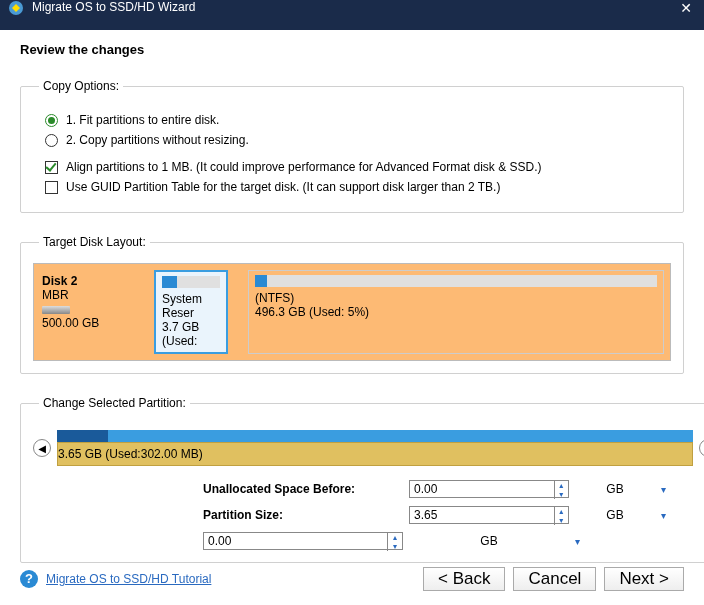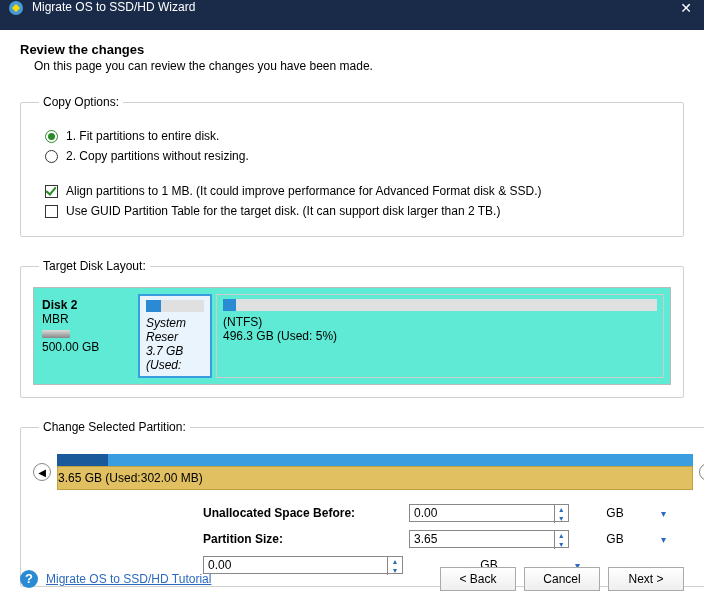--- a/index.html
+++ b/index.html
@@ -12,75 +12,74 @@
 .heading { font-weight: bold; font-size: 13px; margin-bottom: 2px; }
 .subheading { margin-left: 14px; color: #000; font-size: 12px; }
 fieldset { border: 1px solid #d0d0d0; border-radius: 2px; margin-top: 22px; padding: 14px 12px 12px; position: relative; }
 legend { font-size: 12px; padding: 0 4px; margin-left: 6px; }
 .opt-row { display: flex; align-items: center; margin: 6px 0; gap: 8px; padding-left: 12px; }
 .radio { width: 13px; height: 13px; border-radius: 50%; border: 1px solid #333; position: relative; flex-shrink:0; }
 .radio.sel { border-color: #2a8a2a; }
 .radio.sel::after { content: ""; position: absolute; inset: 2px; border-radius: 50%; background: #2a8a2a; }
 .checkbox { width: 13px; height: 13px; border: 1px solid #333; position: relative; flex-shrink:0; }
 .checkbox.checked::after { content: ""; position: absolute; left: 2px; top: -1px; width: 4px; height: 8px; border: solid #2a8a2a; border-width: 0 2px 2px 0; transform: rotate(40deg); }
-.disk-layout { display: flex; border: 1px solid #bbb; padding: 6px; gap: 4px; background: #5eead4; }
+.disk-layout { display: flex; border: 1px solid #bbb; padding: 6px; gap: 20px; background: #fdba74; }
 .disk-col { padding: 4px 8px 4px 2px; min-width: 94px; }
 .disk-name { font-weight: bold; }
 .disk-icon { width: 28px; height: 8px; background: linear-gradient(#ddd,#888); margin: 4px 0 2px; border-radius: 1px; }
 .part { border: 1px solid #ccc; padding: 4px 6px; flex:0 0 auto; }
-.part.sel { border: 2px solid #3a9de0; background: #eaf4fc; font-style: italic; }
+.part.sel { border: 2px solid #3a9de0; background: #eaf4fc; }
 .part-bar { height: 12px; background: #e0e0e0; margin-bottom: 4px; position: relative; }
 .part-bar-fill { position:absolute; inset:0 auto 0 0; background: #2a8ad4; }
 .part-wide { flex: 1; }
 .slider-wrap { display:flex; align-items:center; gap:6px; margin-top:6px; }
 .arrow-btn { width:18px; height:18px; border:1px solid #888; border-radius:50%; display:flex; align-items:center; justify-content:center; font-size:10px; background:#fff; }
 .slider-track { flex:1; }
 .slider-bar { height:12px; background:#3a9de0; position:relative; }
 .slider-used { position:absolute; inset:0 auto 0 0; background:#1a5a9a; width:8%; }
 .slider-label-box { background:#e0c060; border:1px solid #c0a040; padding:4px 0; font-size:12px; }
 .size-grid { margin-top:14px; display:grid; grid-template-columns: 200px 160px 80px 30px 20px; gap:8px 6px; align-items:center; margin-left:170px; }
 .size-label { text-align:left;font-weight:bold; }
 .spinner-box { display:flex; border:1px solid #888; height:18px; }
 .spinner-box input { border:none; width:100%; padding:0 4px; font-size:12px; outline:none; }
 .spinner-btns { width:16px; display:flex; flex-direction:column; }
 .spinner-btns span { flex:1; font-size:8px; text-align:center; color:#2a6ac0; border-left:1px solid #888; line-height:9px; }
 .unit { text-align:center; }
 .dd { color:#2a6ac0; font-size:10px; }
 .footer { position:absolute; bottom:0; left:0; right:0; padding:10px 20px 14px; display:flex; align-items:center; gap:8px; border-top: none; }
 .help-icon { width:18px; height:18px; border-radius:50%; background:#2a8ad4; color:#fff; font-weight:bold; text-align:center; line-height:18px; font-size:13px; }
 .tutorial-link { color:#2a6ac0; text-decoration:underline; flex:1; }
-.btn { min-width:76px; height:24px; border:1px solid #aaa; background:linear-gradient(#fff,#eee); font-size:12px; padding:0 14px; }
+.btn { min-width:76px; height:24px; border:1px solid #aaa; background:linear-gradient(#fff,#eee); font-size:17px; padding:0 14px; }
 </style>
 </head>
 <body>
 
 <div class="titlebar">
   <svg class="titlebar-icon" viewBox="0 0 16 16">
       <circle cx="8" cy="8" r="7" fill="#4a9ad4"></circle>
       <path d="M4 8l4-4 4 4-4 4z" fill="#fd0"></path>
     </svg>
   <span class="titlebar-text">Migrate OS to SSD/HD Wizard</span>
   <span class="close-x">✕</span>
 </div>
 
 <div class="content">
   <div class="heading">Review the changes</div>
-  <div class="subheading">On this page you can review the changes you have been made.</div>
 
   <fieldset>
     <legend>Copy Options:</legend>
     <div class="opt-row">
       <span class="radio sel"></span>
       <span>1. Fit partitions to entire disk.</span>
     </div>
     <div class="opt-row">
       <span class="radio"></span>
       <span>2. Copy partitions without resizing.</span>
     </div>
-    <div class="opt-row" style="margin-top:21px;align-items:flex-end;">
+    <div class="opt-row" style="margin-top:13px;align-items:flex-end;">
       <span class="checkbox checked"></span>
       <span>Align partitions to 1 MB.  (It could improve performance for Advanced Format disk &amp; SSD.)</span>
     </div>
     <div class="opt-row">
       <span class="checkbox"></span>
       <span>Use GUID Partition Table for the target disk. (It can support disk larger than 2 TB.)</span>
     </div>
   </fieldset>
 
   <fieldset>

